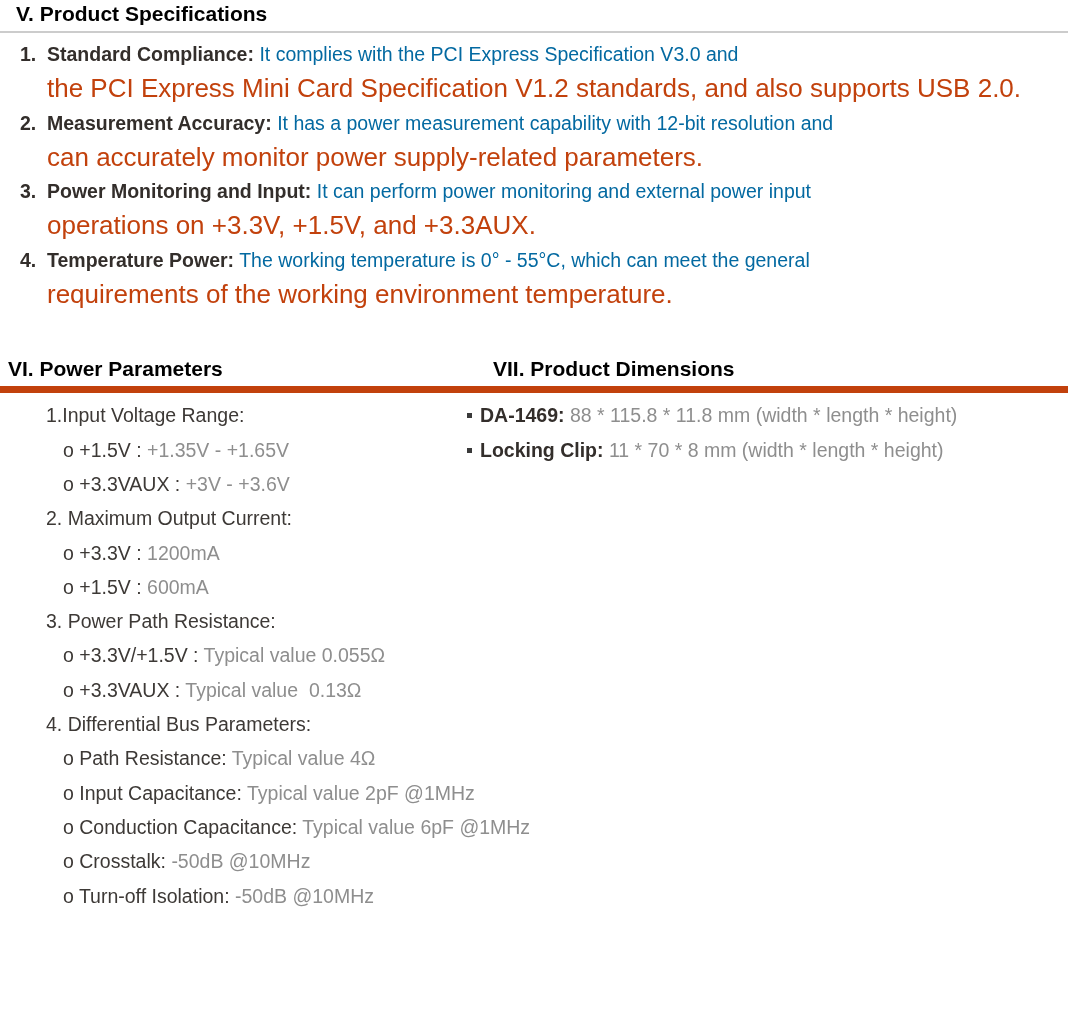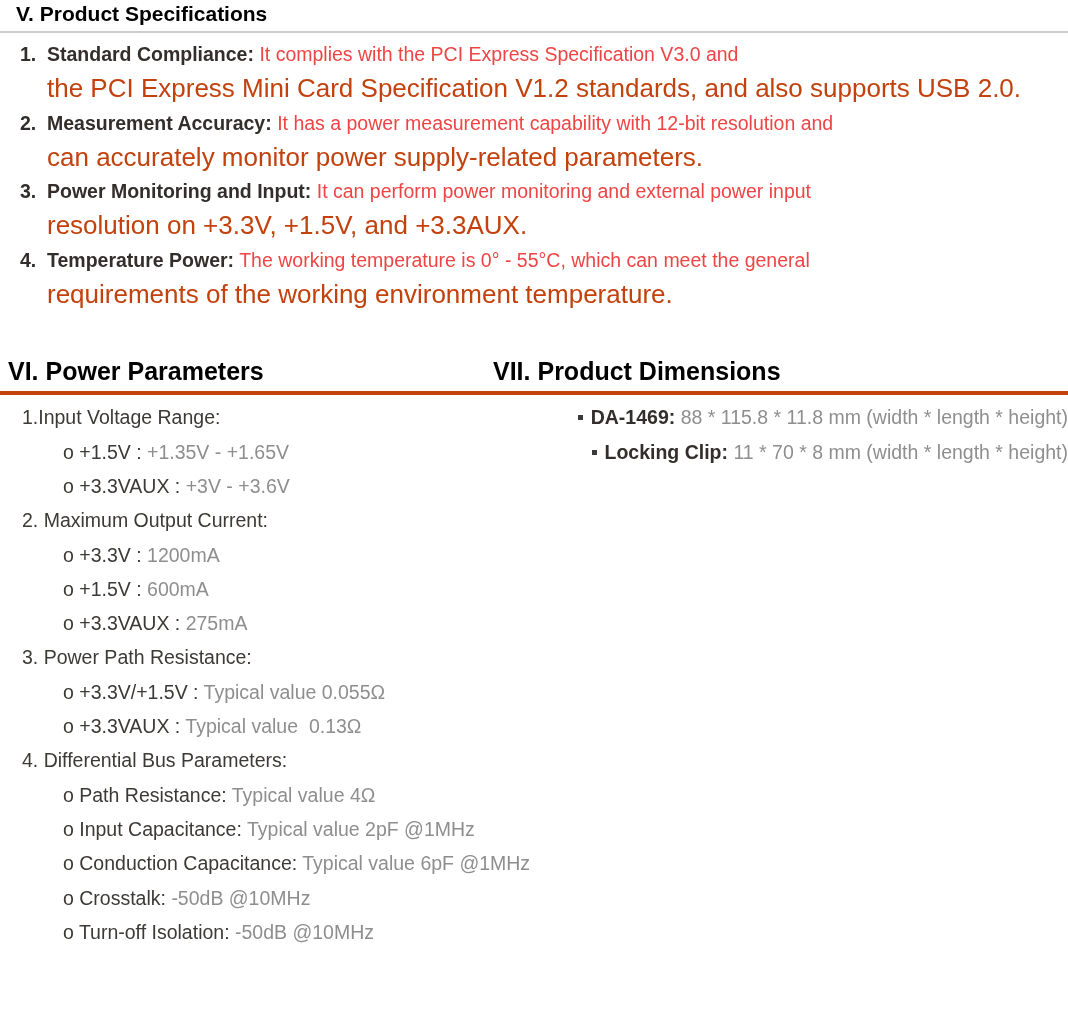--- a/index.html
+++ b/index.html
@@ -29,47 +29,47 @@
     font-size: 19.5px;
     white-space: nowrap;
   }
   .v-num {
     position: absolute;
     left: 20px;
     font-weight: 600;
     color: #332e2b;
   }
   .v-label { font-weight: 600; color: #332e2b; margin-top: 48px; }
-  .v-text { color: #ef4444; }
+  .v-text { color: #0369a1; }
   .v-cont  { color: #c2410c; line-height: 34.3px; font-size: 26px; white-space: nowrap; }
 
   
   .cols-head {
     display: flex;
     margin-top: 44px;
-    border-bottom: 4px solid #c2410c;
+    border-bottom: 7px solid #c2410c;
     font-weight: bold;
-    font-size: 25px;
+    font-size: 21px;
     color: #000000;
   }
   .cols-head .hl { width: 460px; padding: 2px 0 5px 8px; }
   .cols-head .hr { flex: 1; padding: 2px 0 5px 0; margin-left: 33px; }
 
   
   .cols-body { display: flex; padding-top: 5px; }
   .col-l { width: 460px; }
-  .col-r { flex: 1; text-align: right; }
+  .col-r { flex: 1; }
 
   .p-row {
     line-height: 34.3px;
     font-size: 19.5px;
     white-space: nowrap;
     color: #3d3936;
   }
-  .ind0 { padding-left: 22px; }
+  .ind0 { padding-left: 22px; margin-left: 24px; }
   .ind1 { padding-left: 63px; }
   .p-label { color: #3d3936; }
   .p-value { color: #8e8e8e; white-space: pre; }
 
   .d-row {
     line-height: 34.3px;
     font-size: 19.5px;
     white-space: nowrap;
     padding-left: 7px;
   }
@@ -104,21 +104,21 @@
     <span class="v-num">2.</span>
     <span class="v-label">Measurement Accuracy:</span>
     <span class="v-text">It has a power measurement capability with 12-bit resolution and</span>
     <div class="v-cont">can accurately monitor power supply-related parameters.</div>
   </div>
 
   <div class="v-item">
     <span class="v-num">3.</span>
     <span class="v-label">Power Monitoring and Input:</span>
     <span class="v-text">It can perform power monitoring and external power input</span>
-    <div class="v-cont">resolution on +3.3V, +1.5V, and +3.3AUX.</div>
+    <div class="v-cont">operations on +3.3V, +1.5V, and +3.3AUX.</div>
   </div>
 
   <div class="v-item">
     <span class="v-num">4.</span>
     <span class="v-label">Temperature Power:</span>
     <span class="v-text">The working temperature is 0° - 55°C, which can meet the general</span>
     <div class="v-cont">requirements of the working environment temperature.</div>
   </div>
 
 </div>
@@ -152,24 +152,20 @@
       <span class="p-value"></span>
     </div>
     <div class="p-row ind1">
       <span class="p-label">o +3.3V :</span>
       <span class="p-value">1200mA</span>
     </div>
     <div class="p-row ind1">
       <span class="p-label">o +1.5V :</span>
       <span class="p-value">600mA</span>
     </div>
-    <div class="p-row ind1">
-      <span class="p-label">o +3.3VAUX :</span>
-      <span class="p-value">275mA</span>
-    </div>
     <div class="p-row ind0">
       <span class="p-label">3. Power Path Resistance:</span>
       <span class="p-value"></span>
     </div>
     <div class="p-row ind1">
       <span class="p-label">o +3.3V/+1.5V :</span>
       <span class="p-value">Typical value 0.055Ω</span>
     </div>
     <div class="p-row ind1">
       <span class="p-label">o +3.3VAUX :</span>

